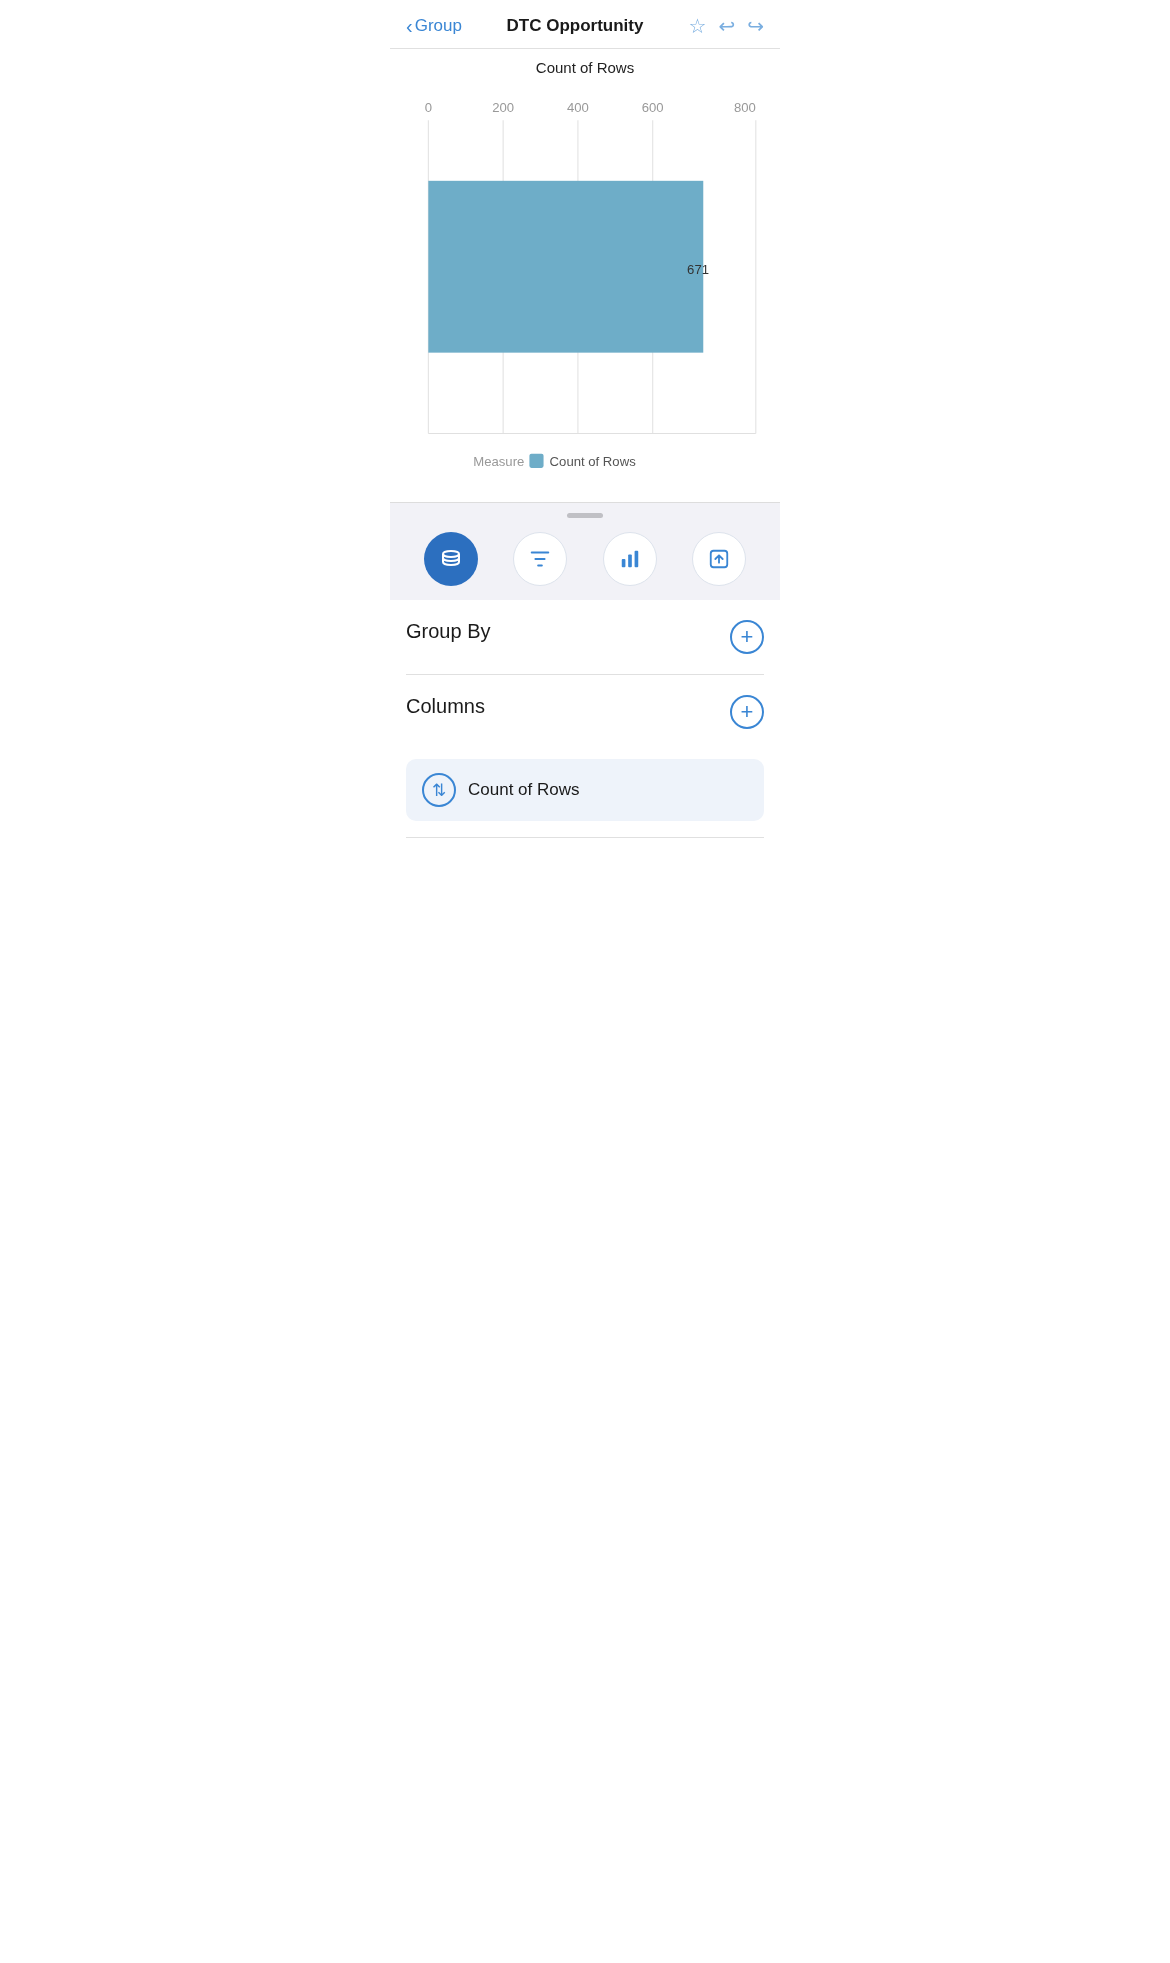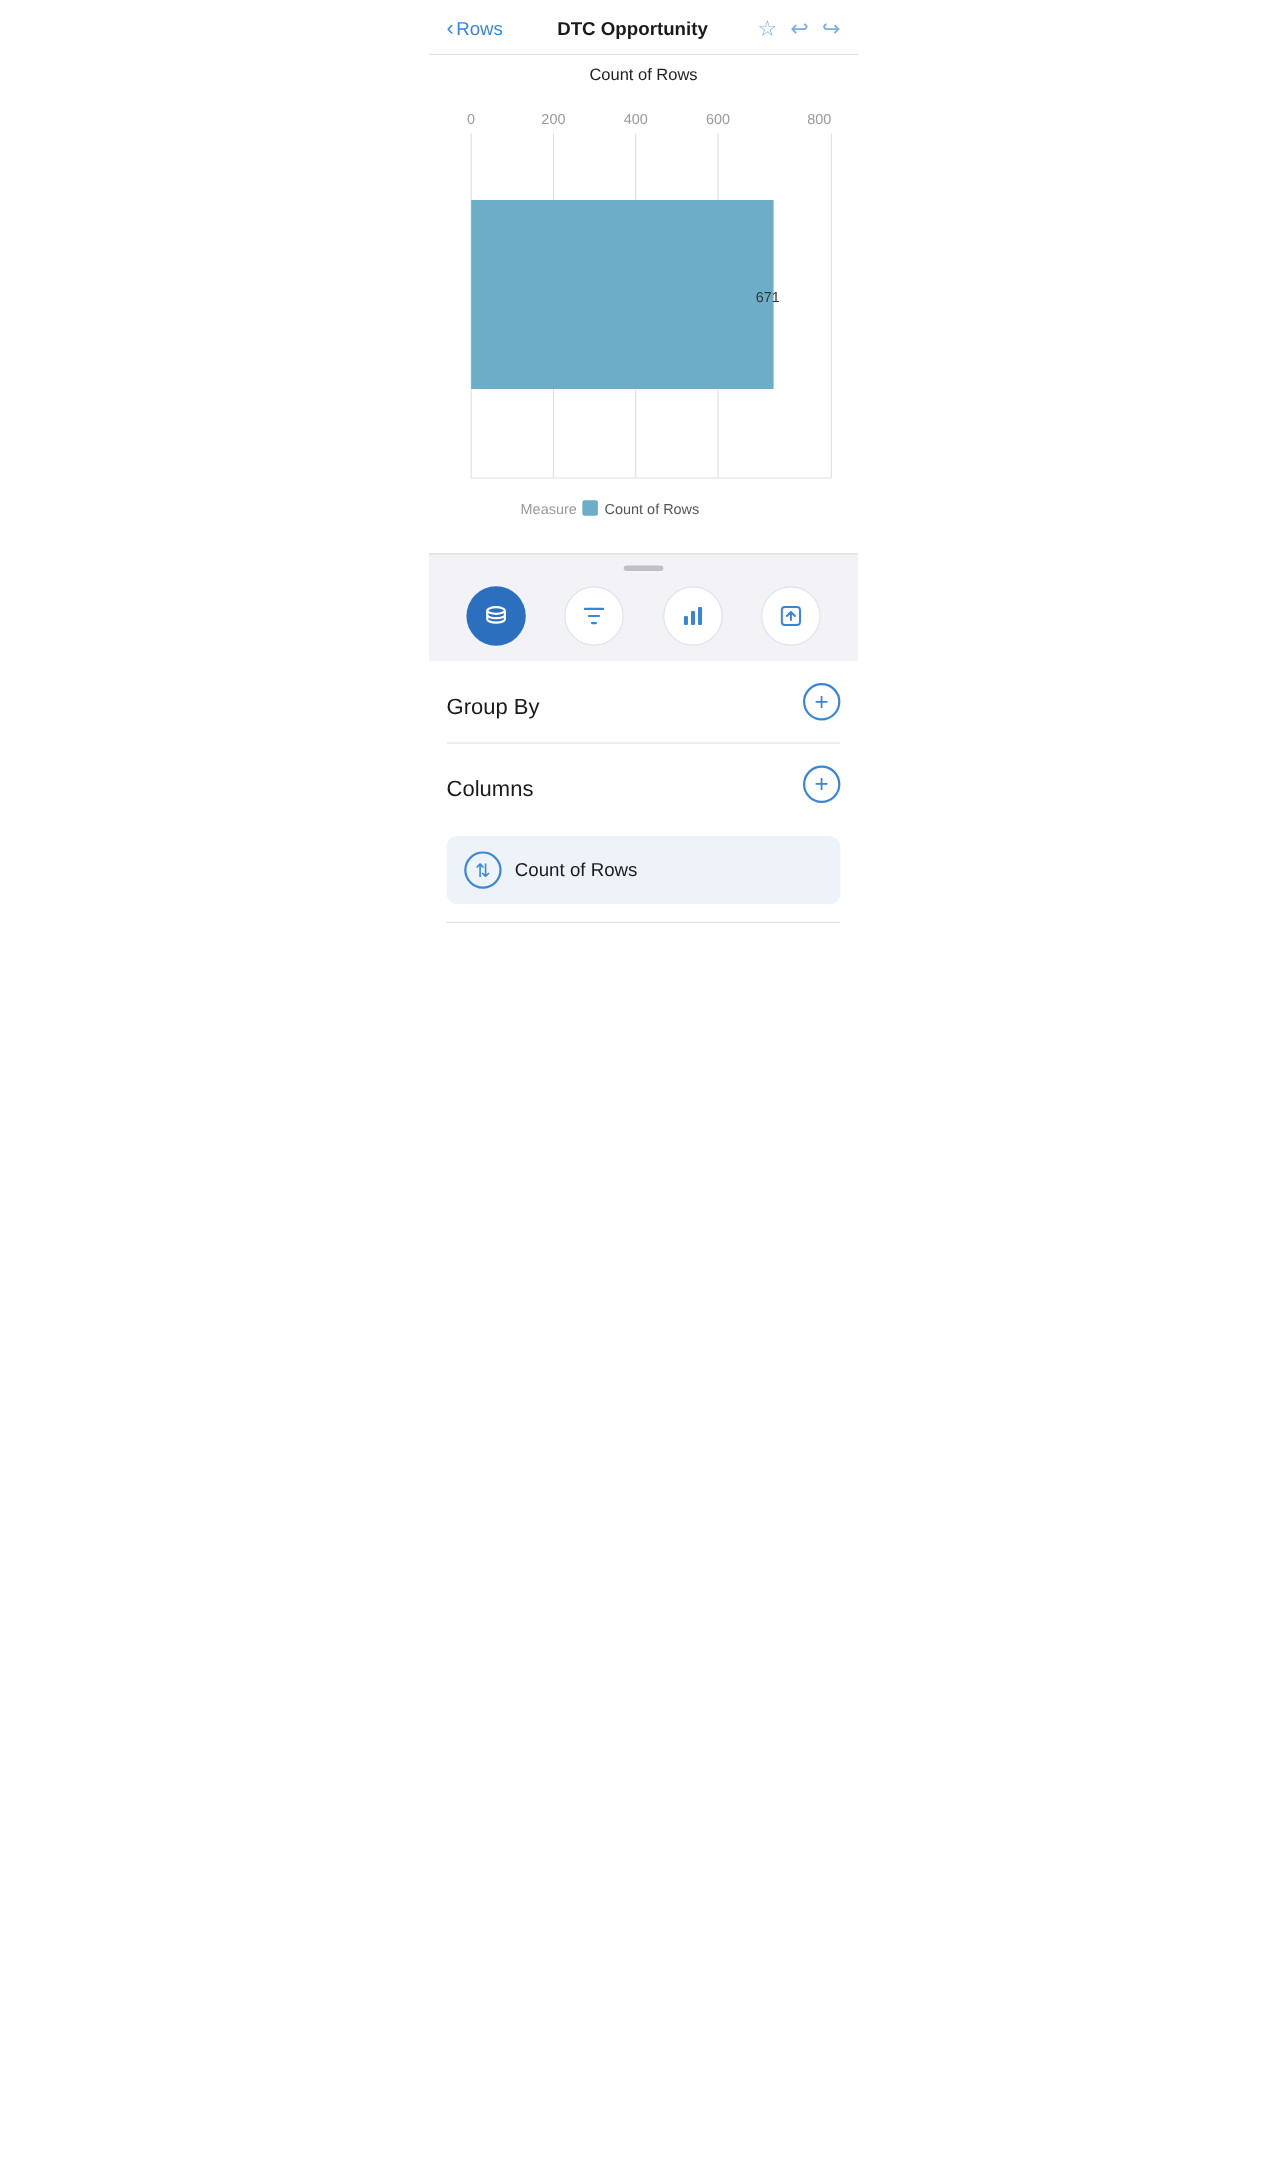--- a/index.html
+++ b/index.html
@@ -121,21 +121,21 @@
       border: 1.5px solid #dde3ec;
     }
 
     
     .content-section {
       background: #fff;
       padding: 0 16px;
     }
     .section-row {
       display: flex;
-      align-items: flex-end;
+      align-items: flex-start;
       justify-content: space-between;
       padding: 20px 0 20px 0;
       gap: 31px;
     }
     .section-label {
       font-size: 20px;
       font-weight: 400;
       color: #1a1a1a;
     }
     .add-btn {
@@ -185,21 +185,21 @@
       font-weight: 400;
       color: #1a1a1a;
     }
   </style>
 </head>
 <body>
 
 <div class="header">
   <div class="header-back">
     <span class="chevron">‹</span>
-    <span>Rows</span>
+    <span>Group</span>
   </div>
   <div class="header-title">DTC Opportunity</div>
   <div class="header-actions">
     <span class="header-icon">☆</span>
     <span class="header-icon">↩</span>
     <span class="header-icon">↪</span>
   </div>
 </div>
 
 <div class="chart-area">

